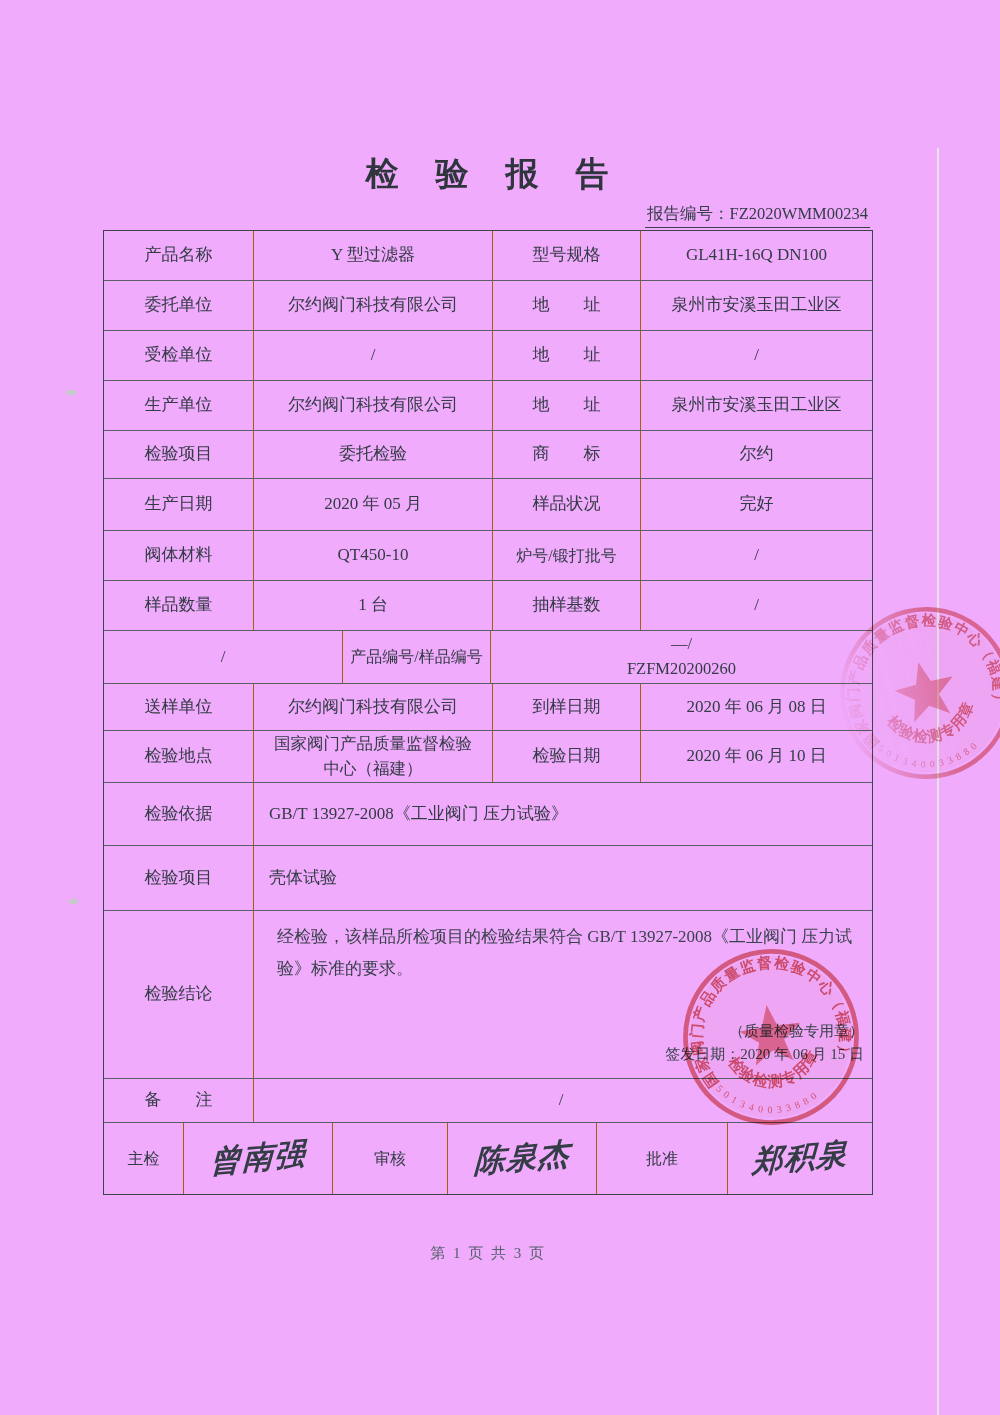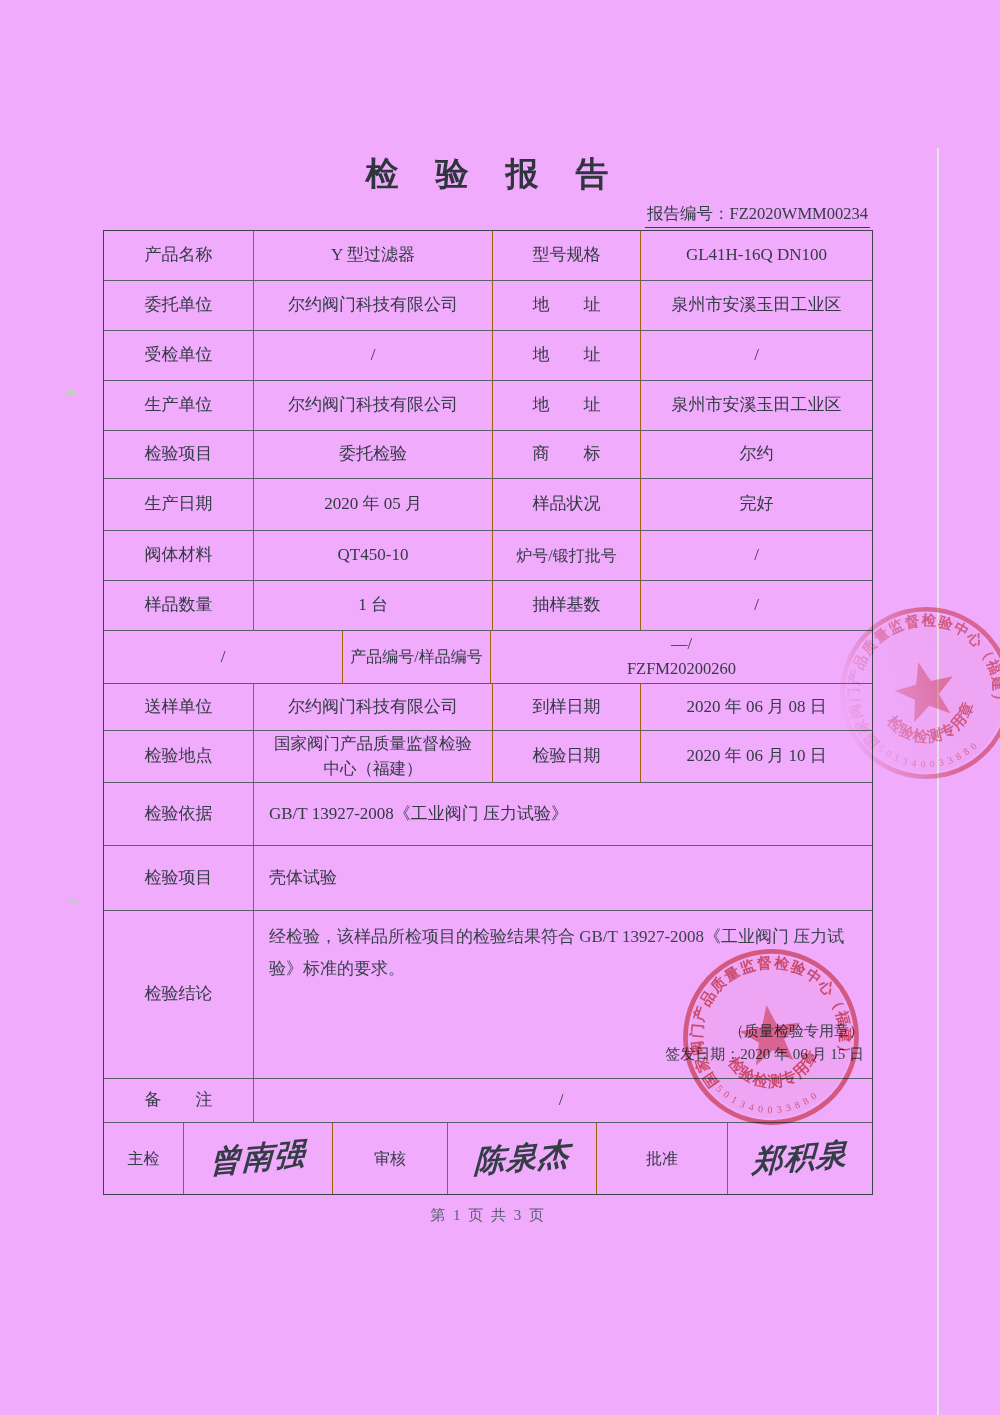--- a/index.html
+++ b/index.html
@@ -40,32 +40,32 @@
   .cell:last-child { border-right:none; }
   .c1 { width:150px; } .c2 { width:239px; } .c3 { width:148px; } .c4 { flex:1; }
   .wide { flex:1; align-items:flex-start; padding-left:15px; text-align:left; }
   .tight { font-size:16px; letter-spacing:0; }
 
   .concl-cell {
     flex:1; display:flex; flex-direction:column; justify-content:space-between;
     align-items:stretch; text-align:left; padding:10px 6px 12px 15px;
     font-size:17px;
   }
-  .concl-text { line-height:1.9; padding-right:4px; }
+  .concl-text { line-height:1.9; padding-right:4px;margin-left:8px; }
   .concl-bottom { text-align:right; padding-right:2px; line-height:1.55; font-size:15px; }
 
   .sig-label { font-size:16px; }
   .sig {
     font-size:31px; font-weight:600; color:#343c46;
     transform:rotate(-5deg) skewX(-7deg); letter-spacing:1px;
     font-style:italic;
   }
 
   .footer {
-    position:absolute; left:103px; top:1206px; width:770px;
+    position:absolute; left:103px; top:1244px; width:770px;
     text-align:center; font-size:15px; color:#57616c; letter-spacing:2px;
   }
 
   .stamp {
     position:absolute; pointer-events:none; mix-blend-mode:multiply; z-index:5;
   }
   .stamp svg text { font-family:"Liberation Serif","DejaVu Serif",serif; }
   #stamp-main { left:676px; top:942px; width:190px; height:190px; transform:rotate(-8deg); opacity:.88; }
   #stamp-edge {
     left:833px; top:600px; width:186px; height:186px; transform:rotate(-14deg); opacity:.8;

